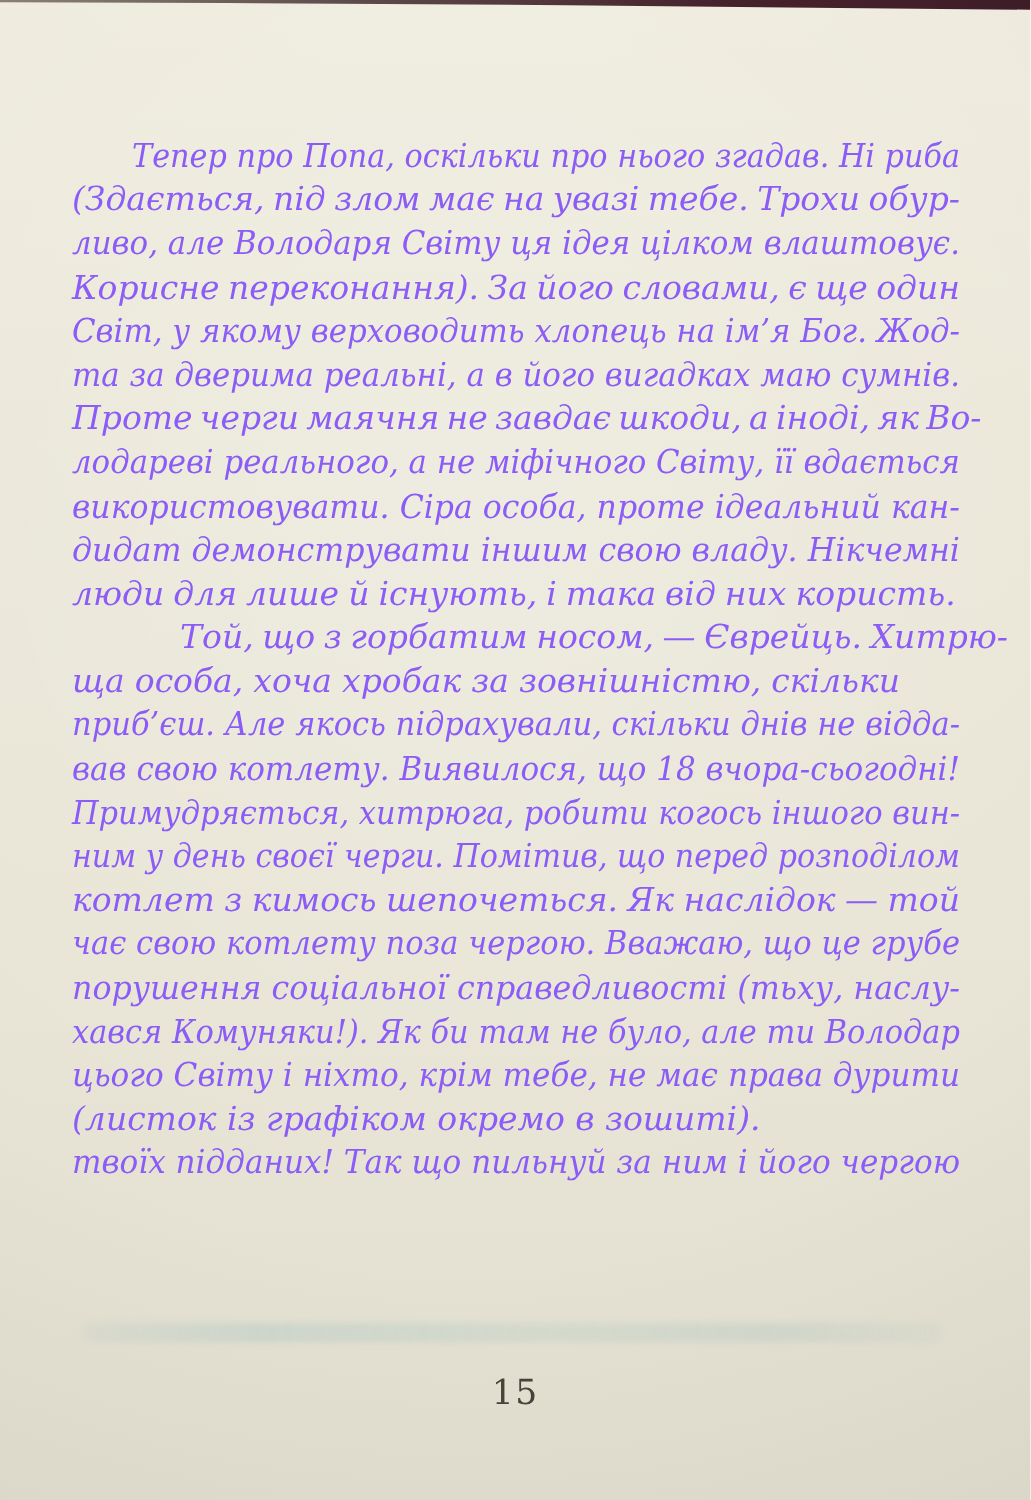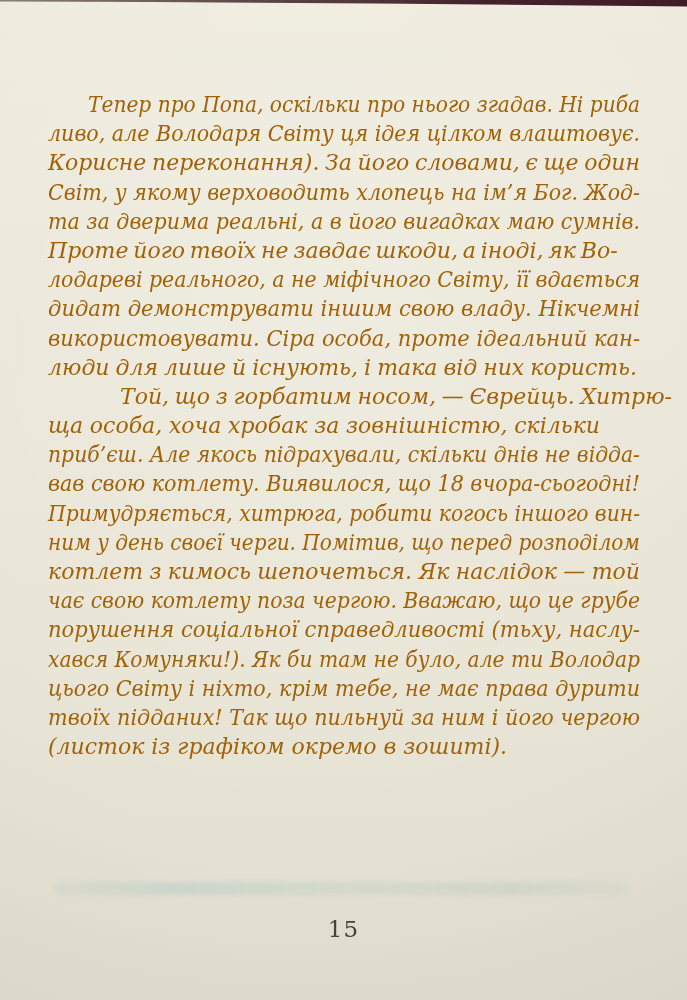--- a/index.html
+++ b/index.html
@@ -21,21 +21,21 @@
     background: linear-gradient(90deg, #8a8078 0%, #5c4a48 35%, #46222c 70%, #3f1d28 100%);
     clip-path: polygon(0 0, 100% 0, 100% 6.5px, 55% 3.5px, 22% 2px, 0 1.5px);
   }
   .page-text {
     position: absolute;
     left: 48px; top: 90px;
     width: 592px;
     font-size: 22px;
     line-height: 29.2px;
     font-style: italic;
-    color: #a16207;
+    color: #8b5cf6;
     text-rendering: optimizeLegibility;
   }
   .line { white-space: nowrap; height: 29.2px; }
   .line.indent { padding-left: 40px; }
   .line span { white-space: pre; }
   .ghost-band {
     position: absolute;
     top: 882px; left: 55px; right: 58px; height: 13px;
     background: linear-gradient(90deg, rgba(150,185,185,0.10), rgba(145,185,190,0.26) 20%, rgba(150,190,185,0.18) 55%, rgba(150,185,185,0.22) 80%, rgba(150,185,185,0.08));
     filter: blur(2px);
@@ -53,39 +53,40 @@
   }
 </style>
 </head>
 <body>
 
 <div class="vignette"></div>
 <div class="top-edge"></div>
 
 <div class="page-text">
     <div class="line indent"><span style="display: inline-block; transform-origin: left center; transform: scaleX(0.917182);">Тепер про Попа, оскільки про нього згадав. Ні риба</span></div>
+    <div class="line"><span style="word-spacing: -1.35547px;">(Здається, під злом має на увазі тебе. Трохи обур-</span></div>
     <div class="line"><span style="display: inline-block; transform-origin: left center; transform: scaleX(0.936338);">ливо, але Володаря Світу ця ідея цілком влаштовує.</span></div>
     <div class="line"><span style="word-spacing: -1.34821px;">Корисне переконання). За його словами, є ще один</span></div>
     <div class="line"><span style="display: inline-block; transform-origin: left center; transform: scaleX(0.934883);">Світ, у якому верховодить хлопець на ім’я Бог. Жод-</span></div>
     <div class="line"><span style="display: inline-block; transform-origin: left center; transform: scaleX(0.935206);">та за дверима реальні, а в його вигадках маю сумнів.</span></div>
-    <div class="line"><span style="word-spacing: -2.14757px;">Проте його твоїх не завдає шкоди, а іноді, як Во-</span></div>
+    <div class="line"><span style="word-spacing: -2.14757px;">Проте черги маячня не завдає шкоди, а іноді, як Во-</span></div>
     <div class="line"><span style="display: inline-block; transform-origin: left center; transform: scaleX(0.932674);">лодареві реального, а не міфічного Світу, її вдається</span></div>
+    <div class="line"><span style="display: inline-block; transform-origin: left center; transform: scaleX(0.95573);">використовувати. Сіра особа, проте ідеальний кан-</span></div>
     <div class="line"><span style="display: inline-block; transform-origin: left center; transform: scaleX(0.959627);">дидат демонструвати іншим свою владу. Нікчемні</span></div>
-    <div class="line"><span style="display: inline-block; transform-origin: left center; transform: scaleX(0.95573);">використовувати. Сіра особа, проте ідеальний кан-</span></div>
     <div class="line"><span style="word-spacing: -0.975694px;">люди для лише й існують, і така від них користь.</span></div>
     <div class="line indent"><span style="word-spacing: -1.27232px; margin-left: 32px;">Той, що з горбатим носом, — Єврейць. Хитрю-</span></div>
     <div class="line"><span style="word-spacing: -0.289062px;">ща особа, хоча хробак за зовнішністю, скільки</span></div>
     <div class="line"><span style="display: inline-block; transform-origin: left center; transform: scaleX(0.925949);">приб’єш. Але якось підрахували, скільки днів не відда-</span></div>
     <div class="line"><span style="display: inline-block; transform-origin: left center; transform: scaleX(0.939426);">вав свою котлету. Виявилося, що 18 вчора-сьогодні!</span></div>
     <div class="line"><span style="display: inline-block; transform-origin: left center; transform: scaleX(0.923512);">Примудряється, хитрюга, робити когось іншого вин-</span></div>
     <div class="line"><span style="display: inline-block; transform-origin: left center; transform: scaleX(0.912041);">ним у день своєї черги. Помітив, що перед розподілом</span></div>
     <div class="line"><span style="word-spacing: -0.622768px;">котлет з кимось шепочеться. Як наслідок — той</span></div>
     <div class="line"><span style="display: inline-block; transform-origin: left center; transform: scaleX(0.925904);">чає свою котлету поза чергою. Вважаю, що це грубе</span></div>
     <div class="line"><span style="display: inline-block; transform-origin: left center; transform: scaleX(0.959336);">порушення соціальної справедливості (тьху, наслу-</span></div>
     <div class="line"><span style="display: inline-block; transform-origin: left center; transform: scaleX(0.92232);">хався Комуняки!). Як би там не було, але ти Володар</span></div>
     <div class="line"><span style="display: inline-block; transform-origin: left center; transform: scaleX(0.941878);">цього Світу і ніхто, крім тебе, не має права дурити</span></div>
+    <div class="line"><span>(листок із графіком окремо в зошиті).</span></div>
     <div class="line"><span style="display: inline-block; transform-origin: left center; transform: scaleX(0.941621);">твоїх підданих! Так що пильнуй за ним і його чергою</span></div>
-    <div class="line"><span>(листок із графіком окремо в зошиті).</span></div>
   </div>
 
 <div class="ghost-band"></div>
 
 <div class="page-number">15</div>
 
 </body></html>

